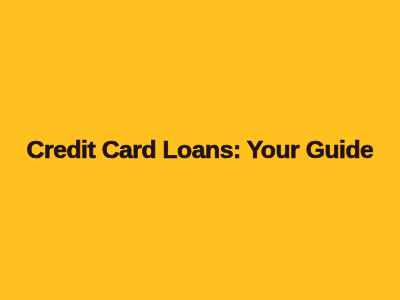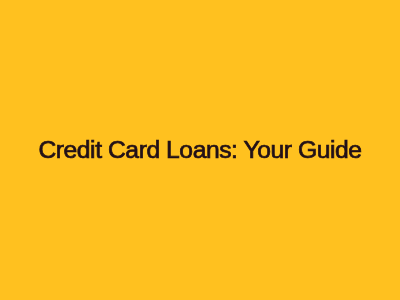--- a/index.html
+++ b/index.html
@@ -37,21 +37,21 @@
     align-items: center;
     justify-content: center;
   }
 
   #headline {
     margin: 8px;
     padding: 0;
     color: #221118;
     font-family: "Liberation Sans", sans-serif;
     font-size: 26.5px;
-    font-weight: 400;
+    font-weight: 700;
     line-height: 38px;
     letter-spacing: -0.45px;
     white-space: nowrap;
     text-align: center;
     
     -webkit-text-stroke: 0.72px #221118;
   }
 </style>
 </head>
 <body>

